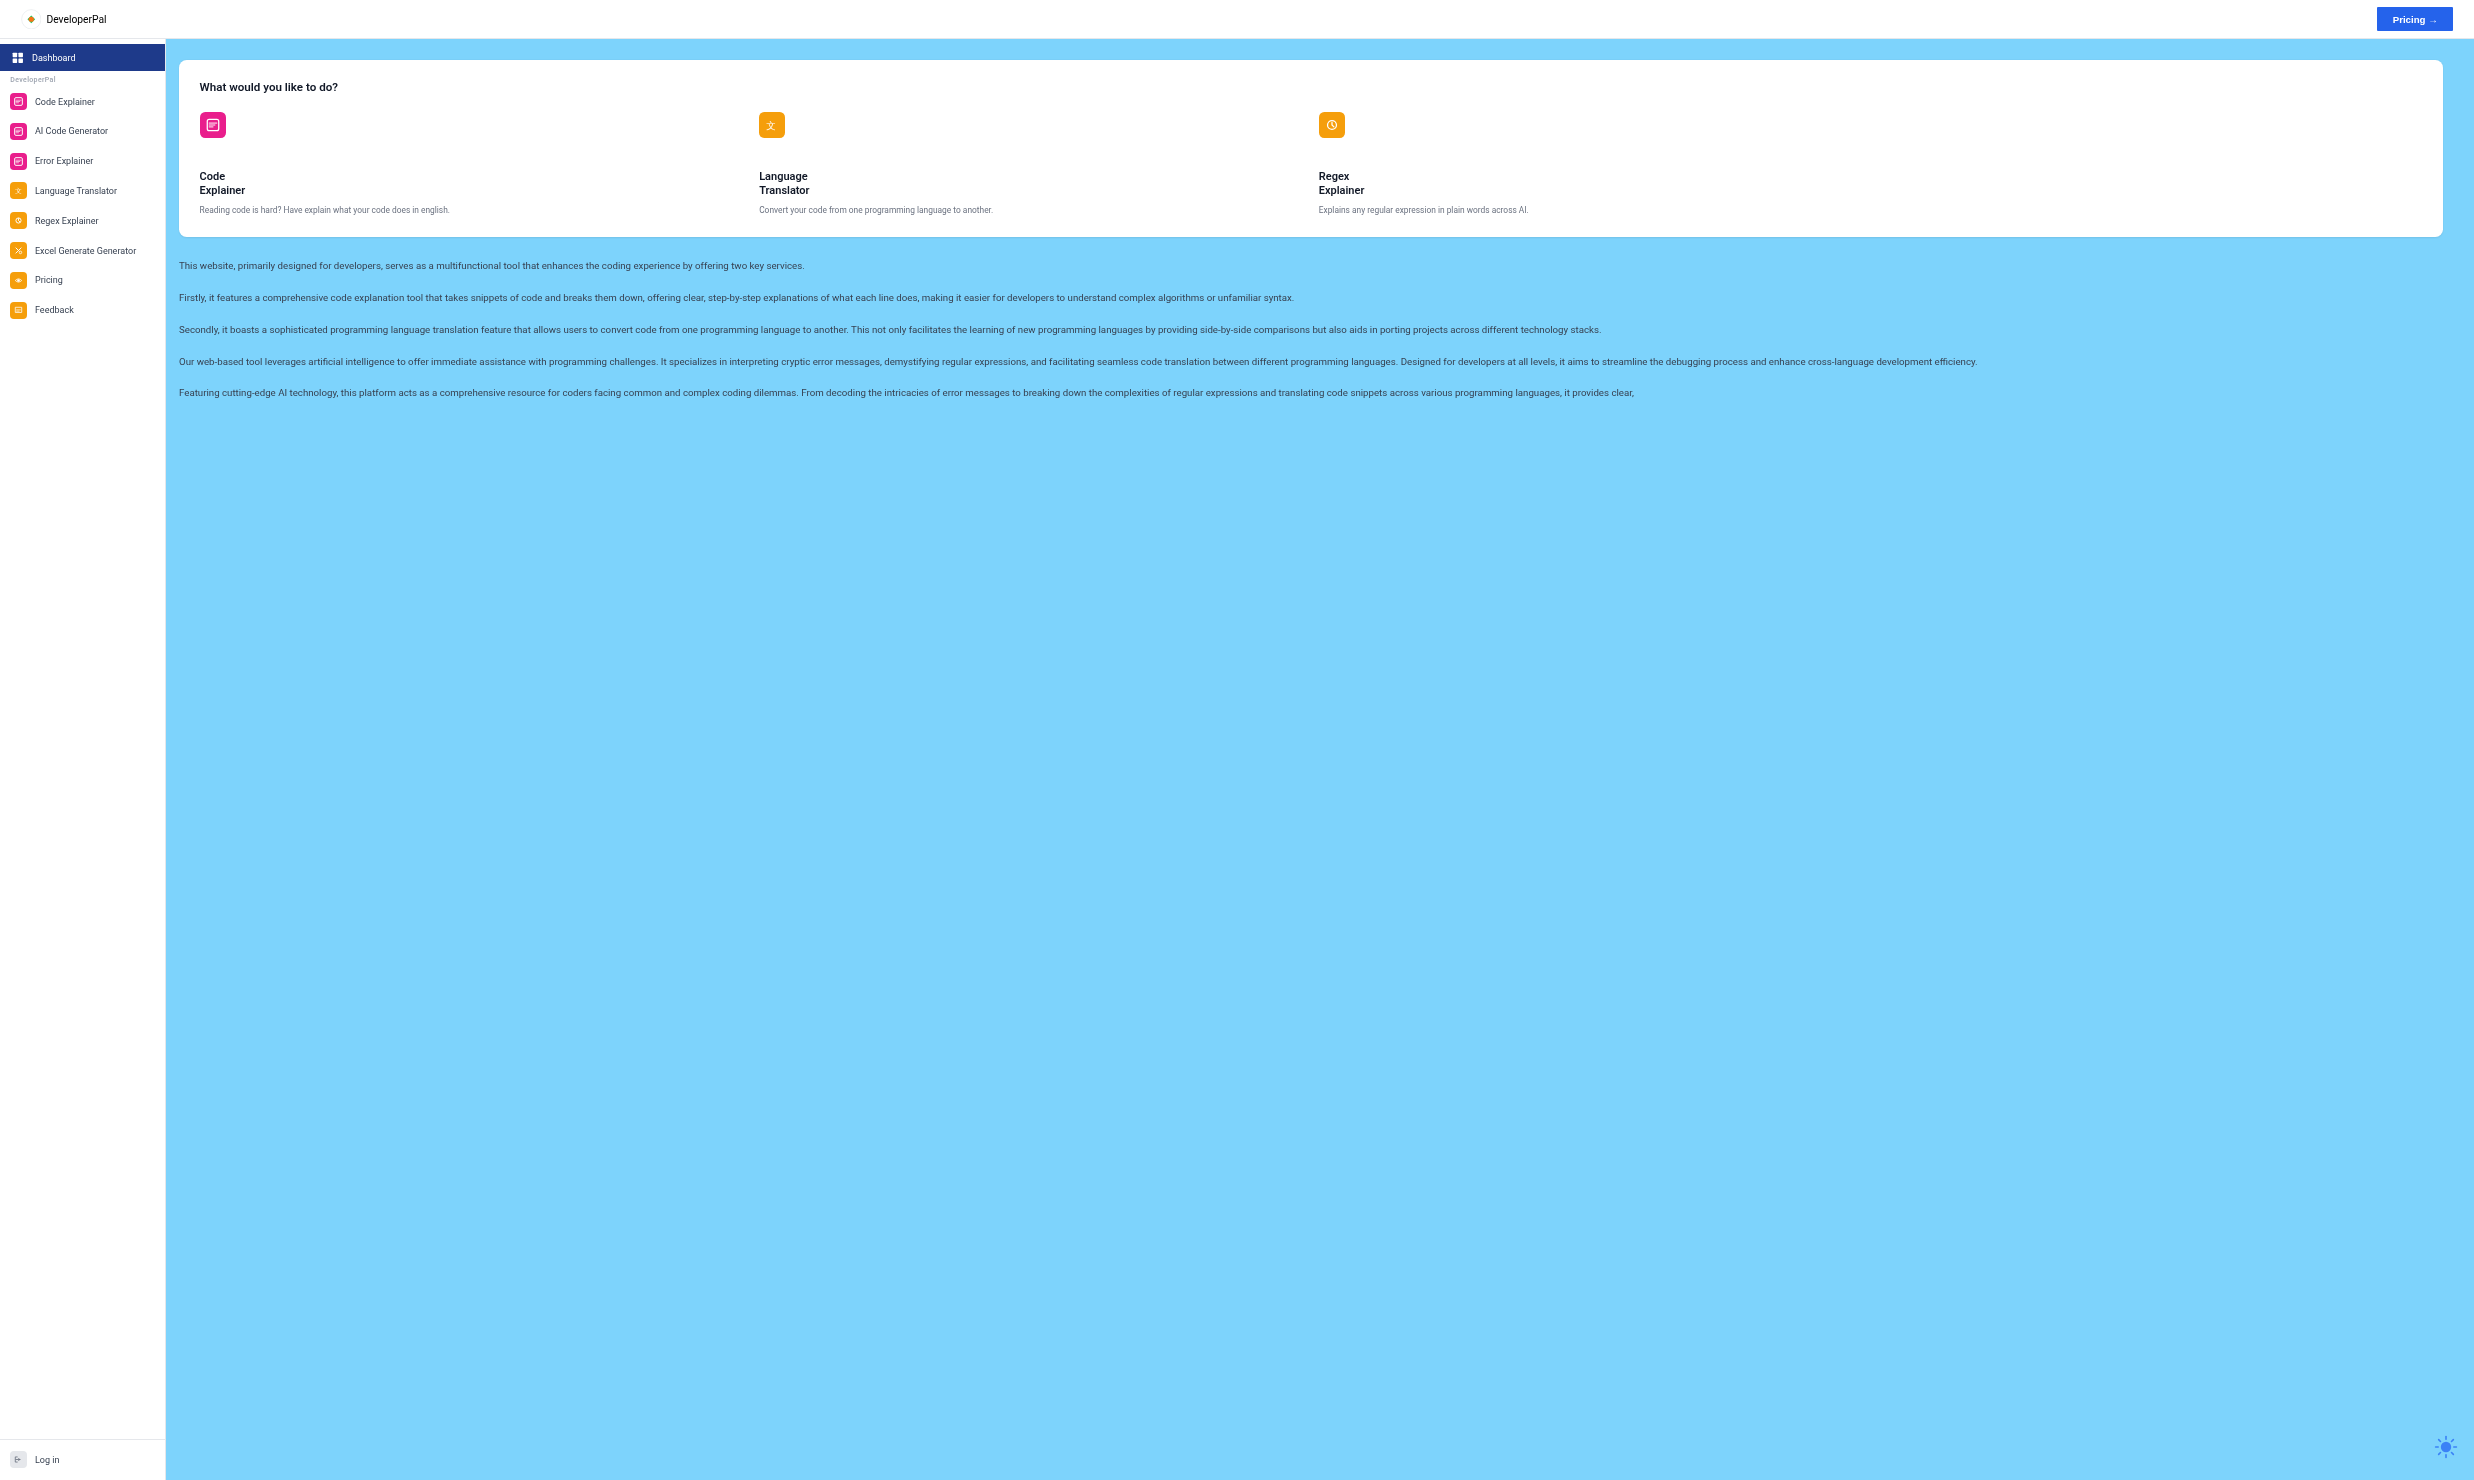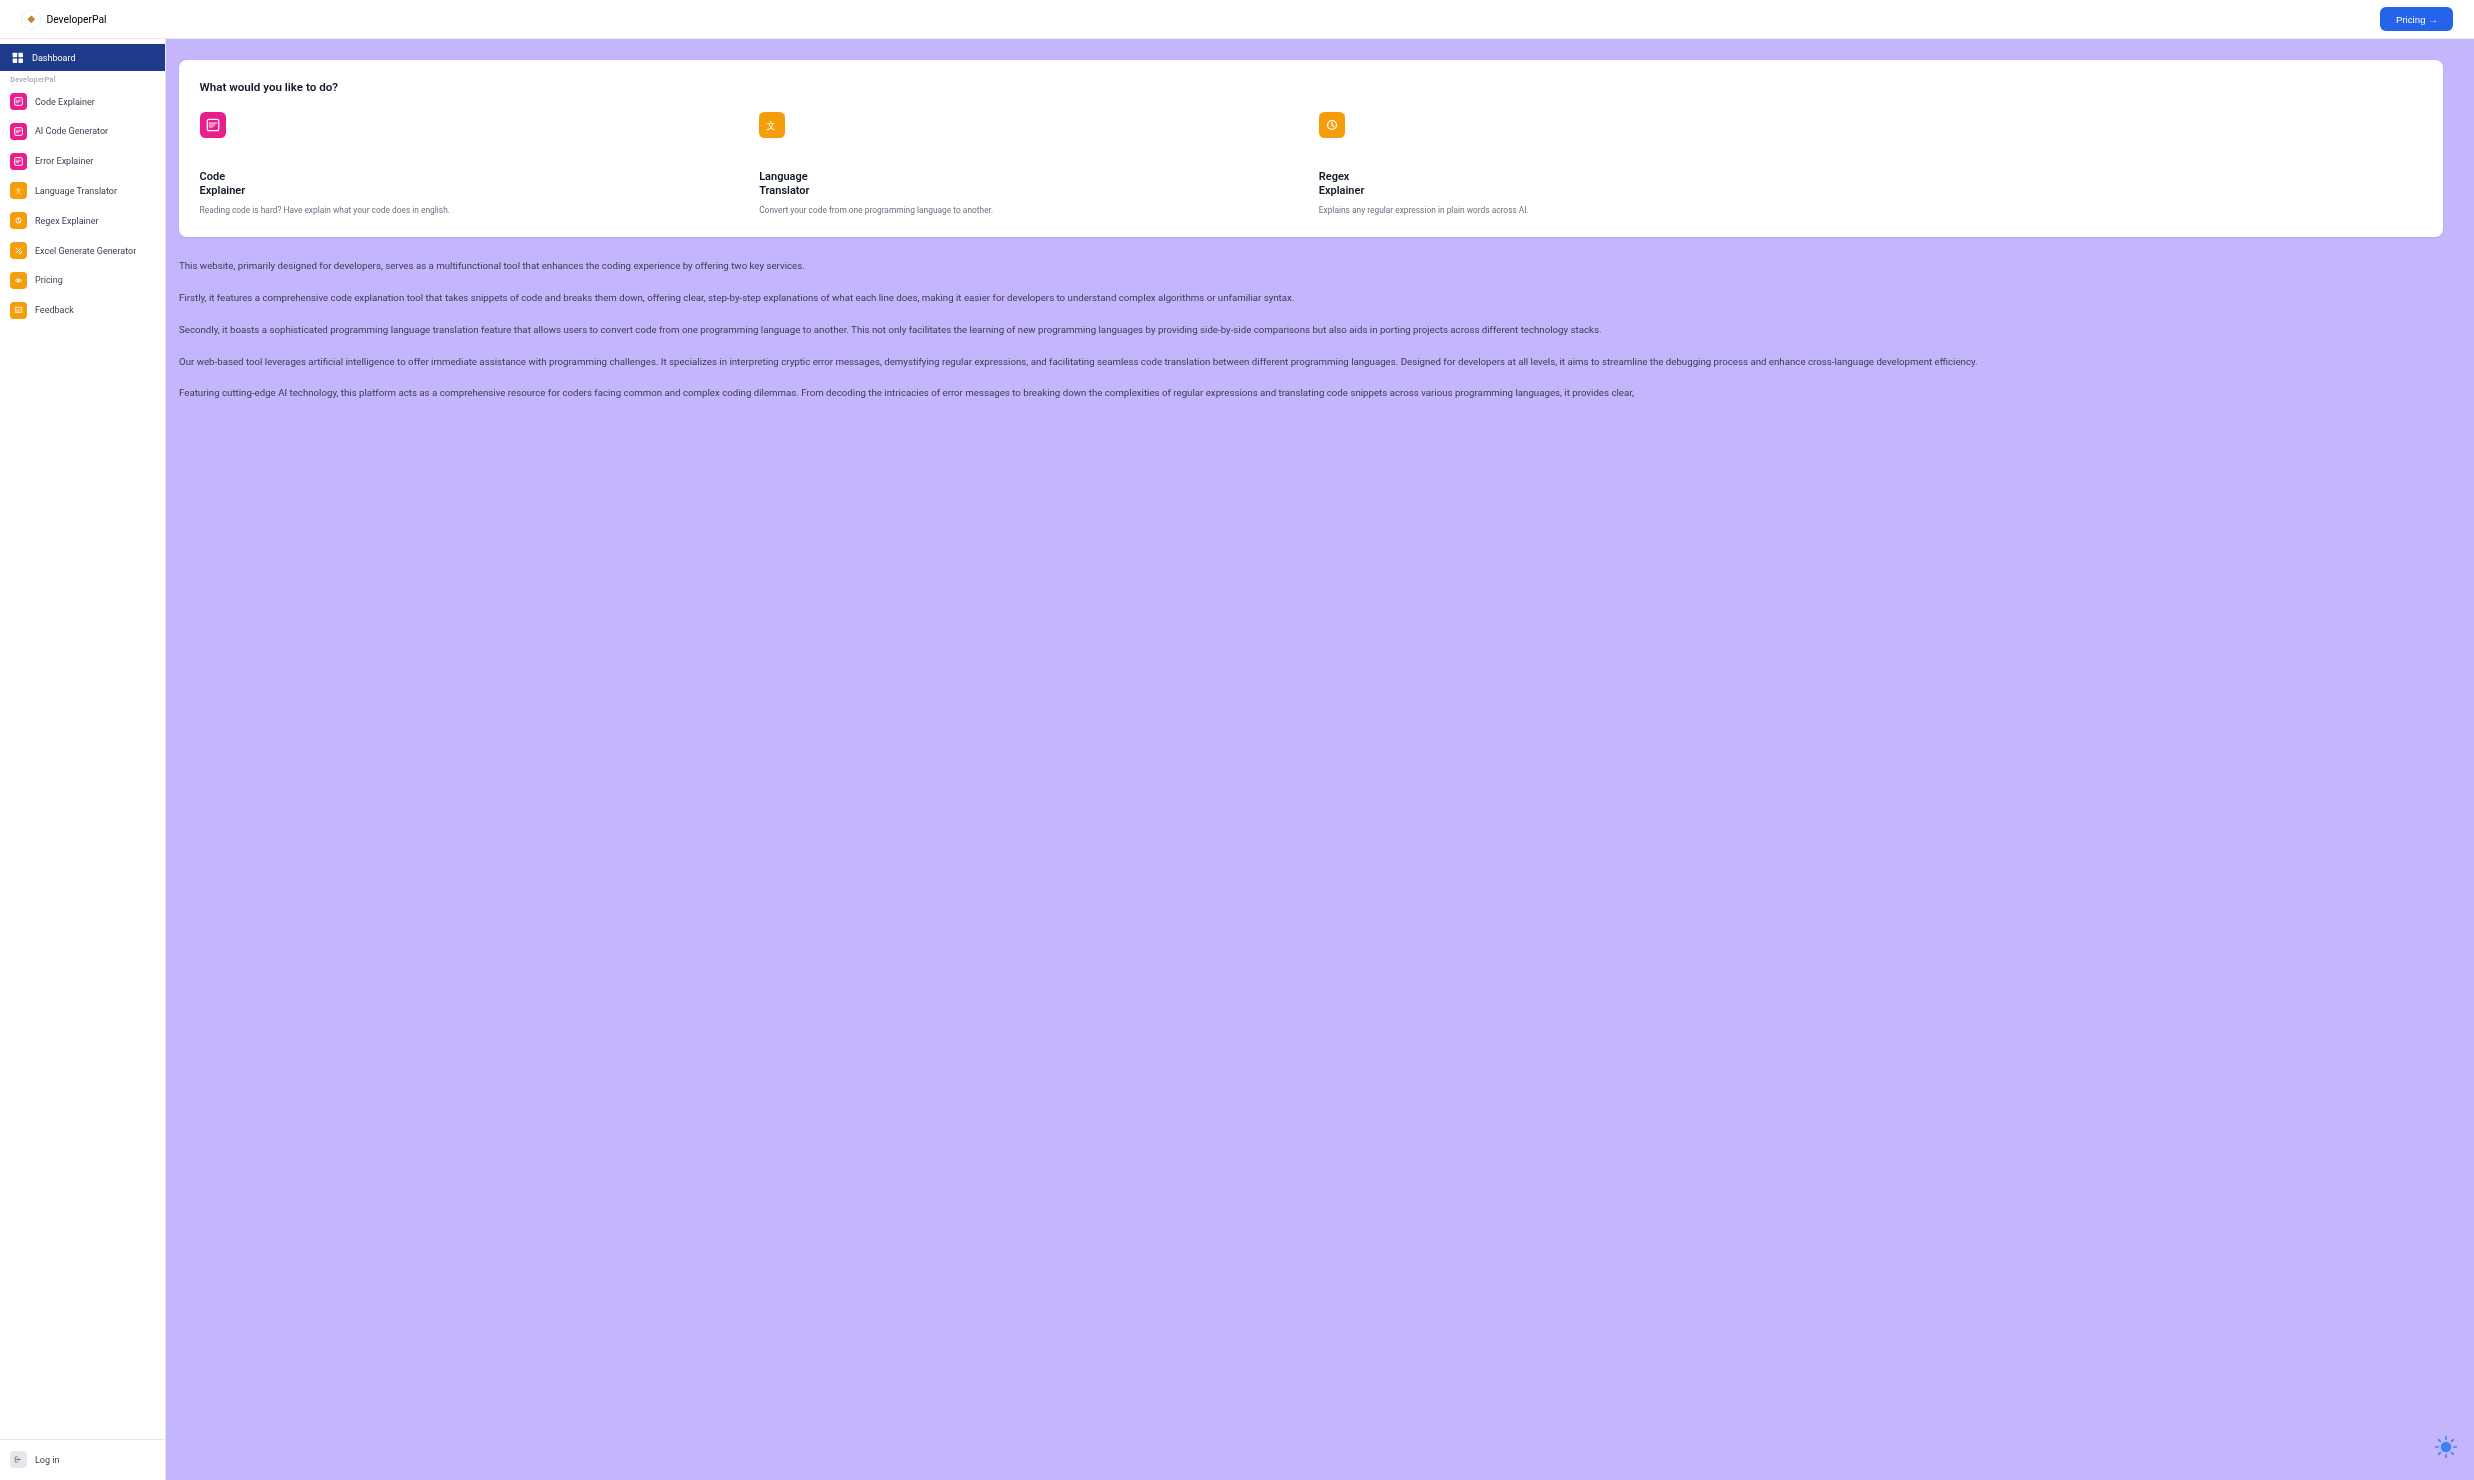--- a/index.html
+++ b/index.html
@@ -23,24 +23,24 @@
       align-items: center;
       gap: 5.2px;
     }
     #logo-icon {
       width: 20.6px; height: 20.6px;
     }
     #pricing-btn {
       background: #2563eb;
       color: #fff;
       border: none;
-      border-radius: 6px;
+      border-radius: 1px;
       padding: 6.4px 15.5px;
       font-size: 9.7px;
-      font-weight: 400;
+      font-weight: 700;
       cursor: pointer;
       display: flex;
       align-items: center;
       gap: 5.2px;
     }
 
     
     #layout {
       display: flex;
       margin-top: 39px;
@@ -106,21 +106,21 @@
       border-top: 0.6px solid #e5e7eb;
       padding: 5.2px 0;
     }
 
     
     #main {
       margin-left: 148px;
       padding: 20.6px 31px;
       flex: 1;
       min-height: calc(100vh - 39px);
-      background: #c4b5fd;
+      background: #7dd3fc;
     }
 
     
     .card {
       background: #fff;
       border-radius: 7.7px;
       padding: 20.6px;
       margin-bottom: 20.6px;
       box-shadow: 0 0.6px 1.9px rgba(0,0,0,0.08);
     }

